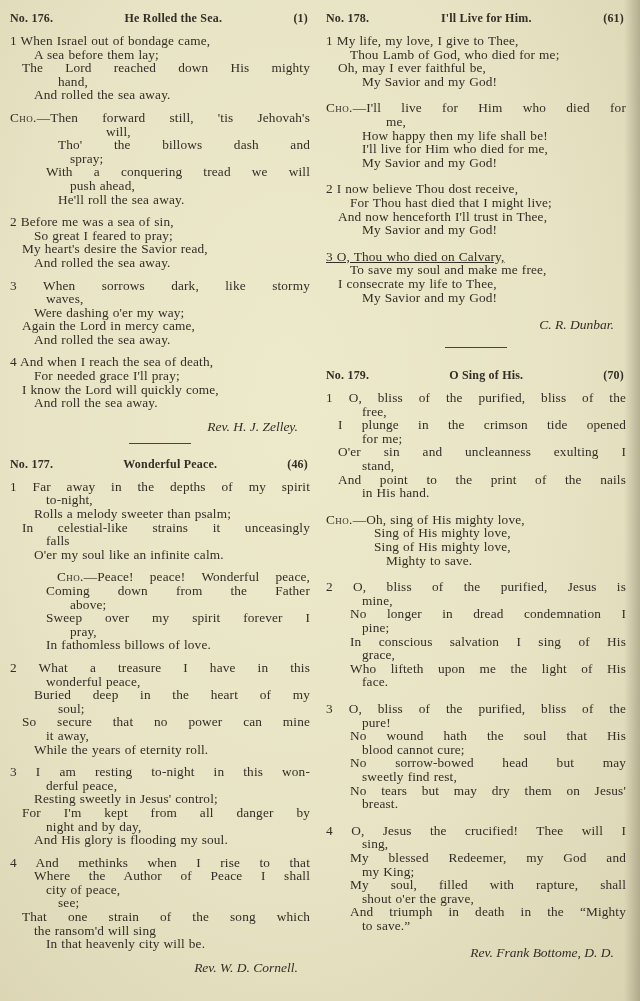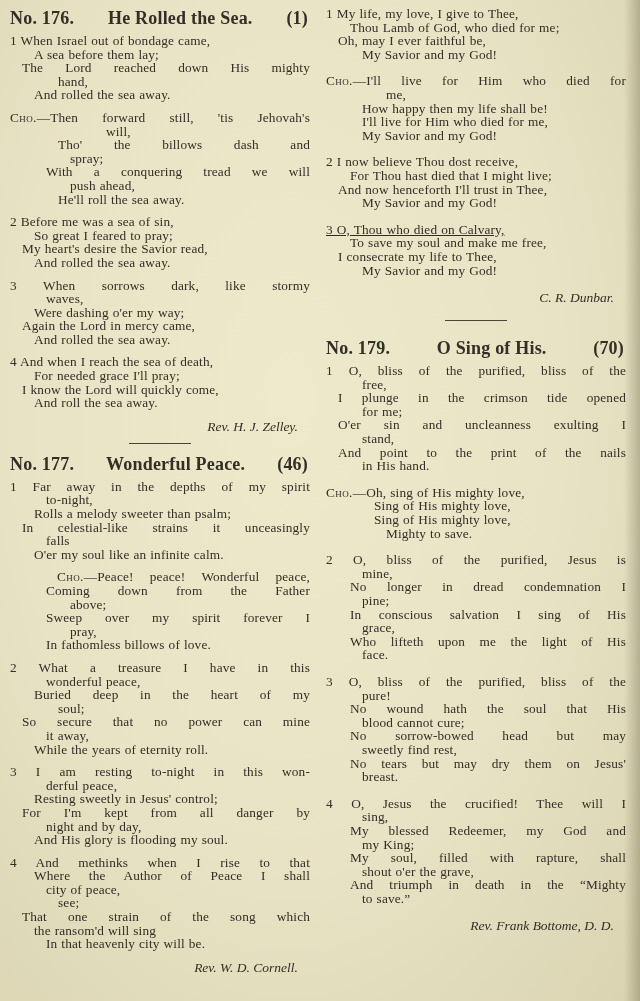--- a/index.html
+++ b/index.html
@@ -18,21 +18,21 @@
     position:absolute;top:0;right:0;width:16px;height:100%;
     background:linear-gradient(to right, rgba(90,85,60,0), rgba(80,74,50,.30));
     pointer-events:none;
   }
   .page{
     display:flex;gap:16px;padding:7px 12px 0 10px;box-sizing:border-box;
   }
   .col{flex:0 0 300px;width:300px;}
   .hymn-head{
     display:flex;justify-content:space-between;align-items:center;
-    font-weight:700;font-size:18px;line-height:18px;
+    font-weight:700;font-size:12px;line-height:18px;
     margin:2px 2px 7px 0;letter-spacing:.2px;
   }
   .verse{margin:0 0 9px 0;}
   .col-right .verse{margin-bottom:13px;}
   .vline{
     font-size:13.3px;line-height:13.6px;letter-spacing:.15px;
     word-spacing:.5px;
   }
   .vline.j{text-align:justify;text-align-last:justify;text-justify:inter-word;}
   .cho{font-variant:small-caps;letter-spacing:.4px;}
@@ -142,20 +142,25 @@
           <div class="vline" style="padding-left: 48px;">see;</div>
           <div class="vline j" style="padding-left: 12px;">That one strain of the song which</div>
           <div class="vline" style="padding-left: 24px;">the ransom'd will sing</div>
           <div class="vline" style="padding-left: 36px;">In that heavenly city will be.</div>
         </div>
         <div class="author">Rev. W. D. Cornell.</div>
       </section>
     </div>
     <div class="col col-right">
       <section class="hymn">
+        <header class="hymn-head">
+          <span class="hymn-num">No. 178.</span>
+          <span class="hymn-title">I'll Live for Him.</span>
+          <span class="hymn-tune">(61)</span>
+        </header>
         <div class="verse">
           <div class="vline" style="padding-left: 0px;">1 My life, my love, I give to Thee,</div>
           <div class="vline" style="padding-left: 24px;">Thou Lamb of God, who died for me;</div>
           <div class="vline" style="padding-left: 12px;">Oh, may I ever faithful be,</div>
           <div class="vline" style="padding-left: 36px;">My Savior and my God!</div>
         </div>
         <div class="verse">
           <div class="vline j" style="padding-left: 0px;"><span class="cho">Cho.</span>—I'll live for Him who died for</div>
           <div class="vline" style="padding-left: 60px;">me,</div>
           <div class="vline" style="padding-left: 36px;">How happy then my life shall be!</div>

